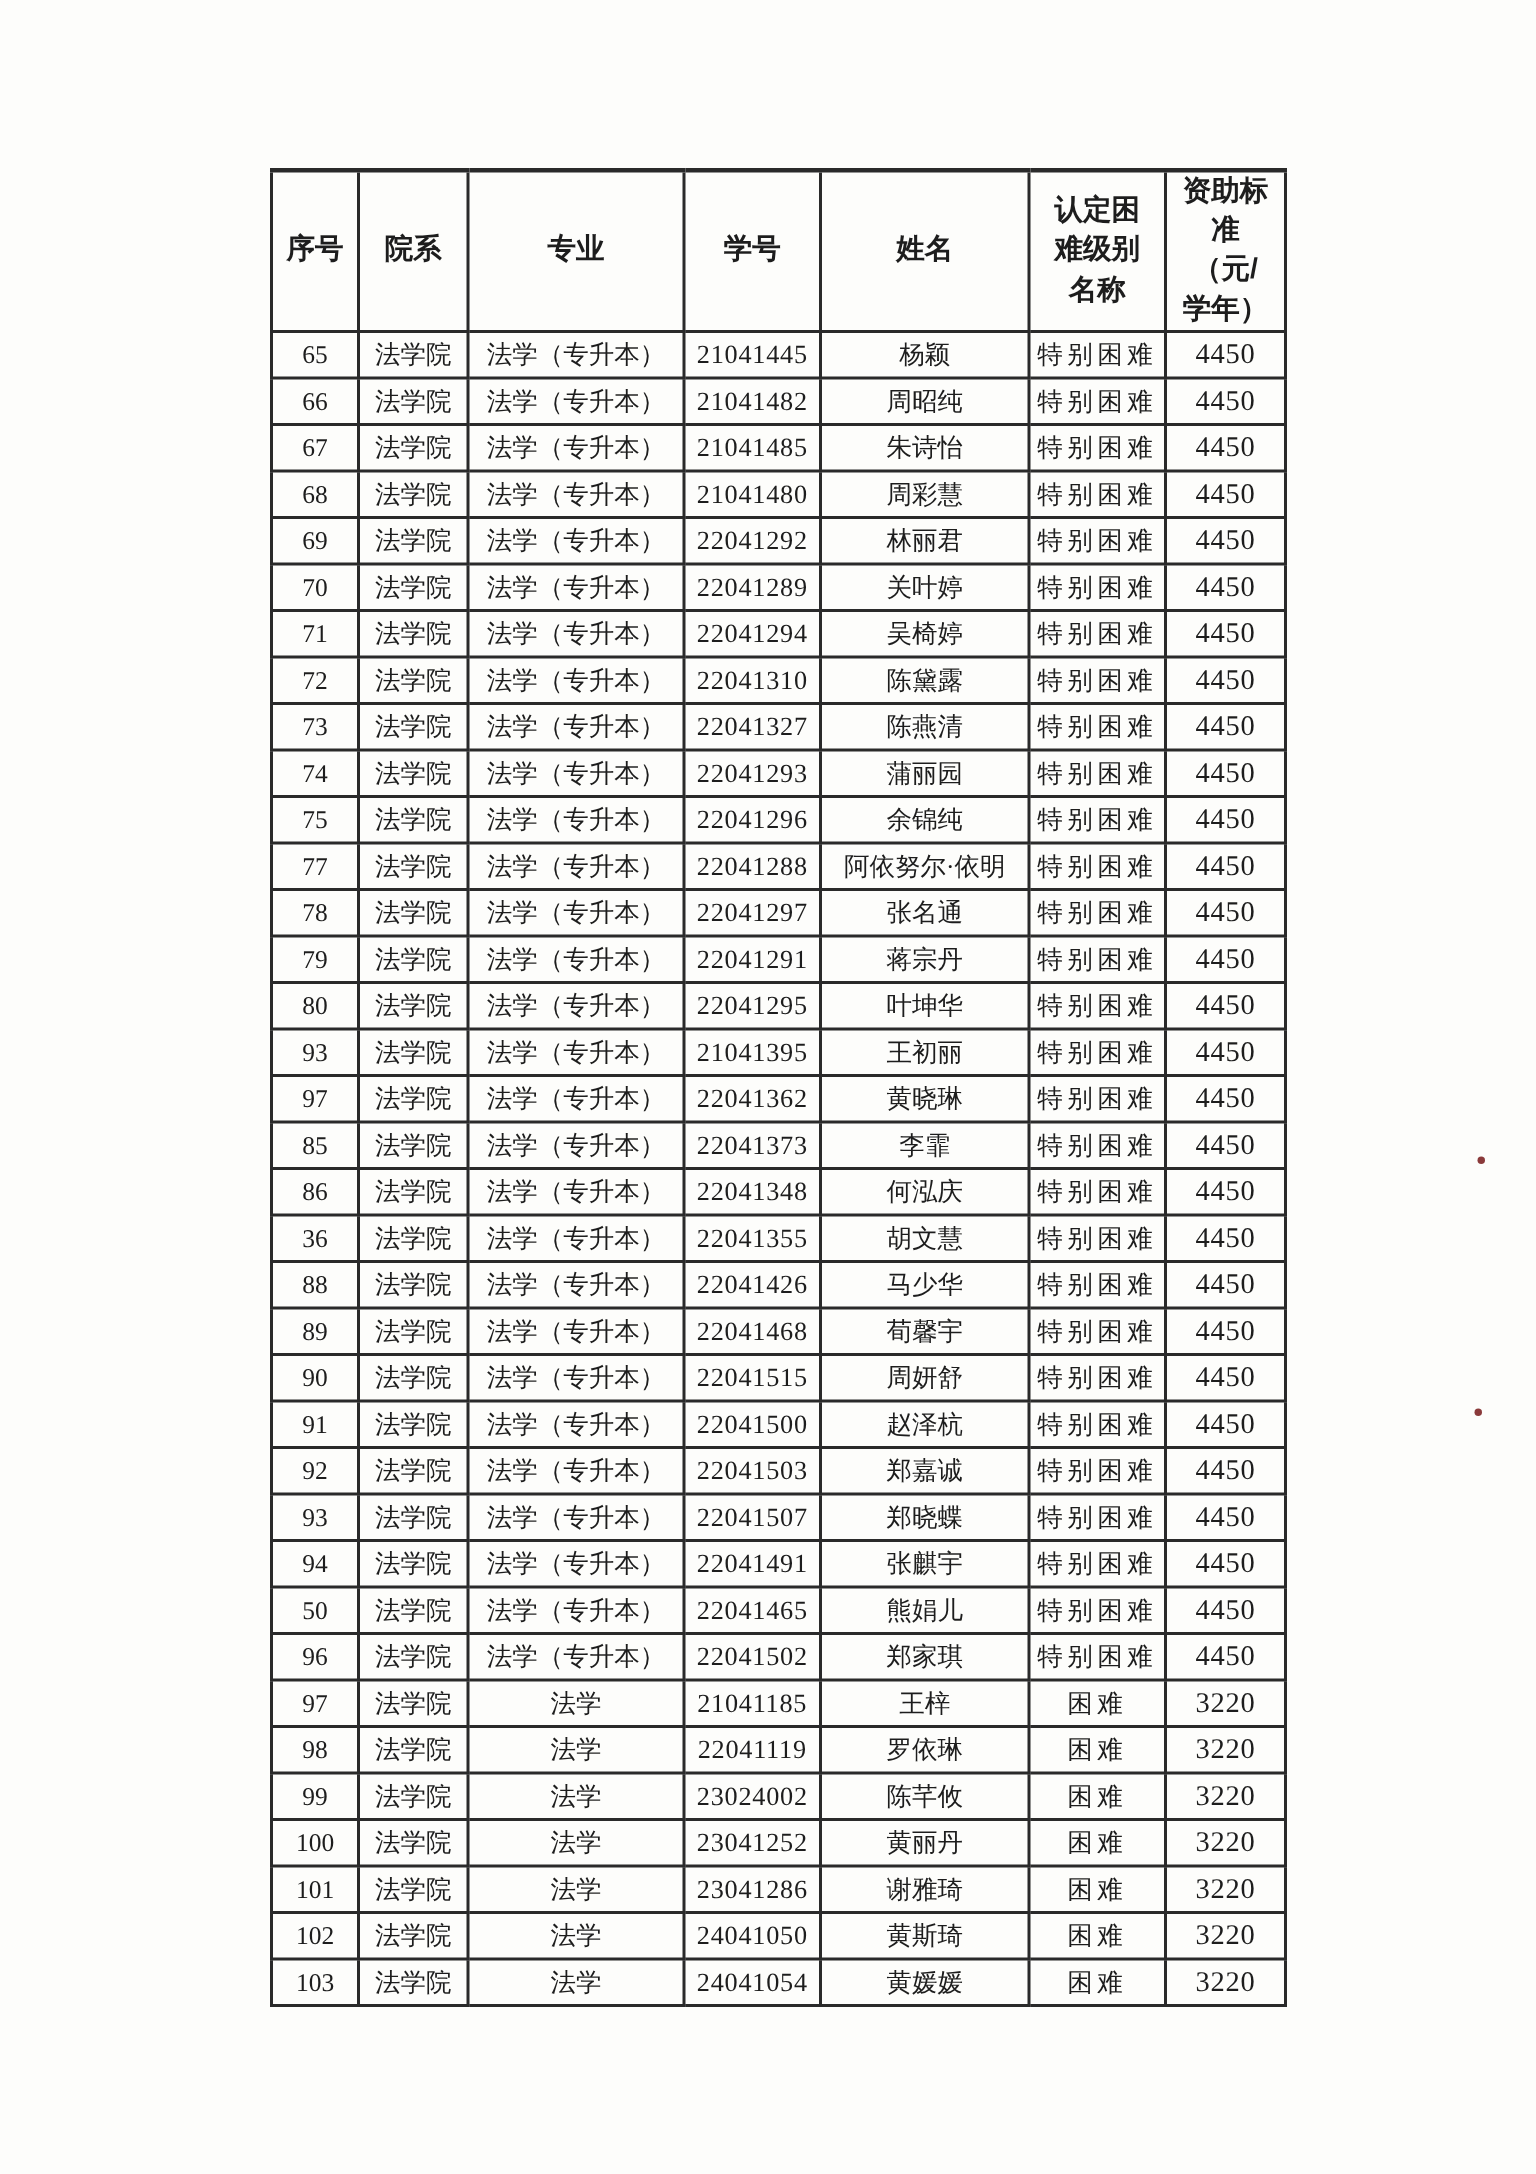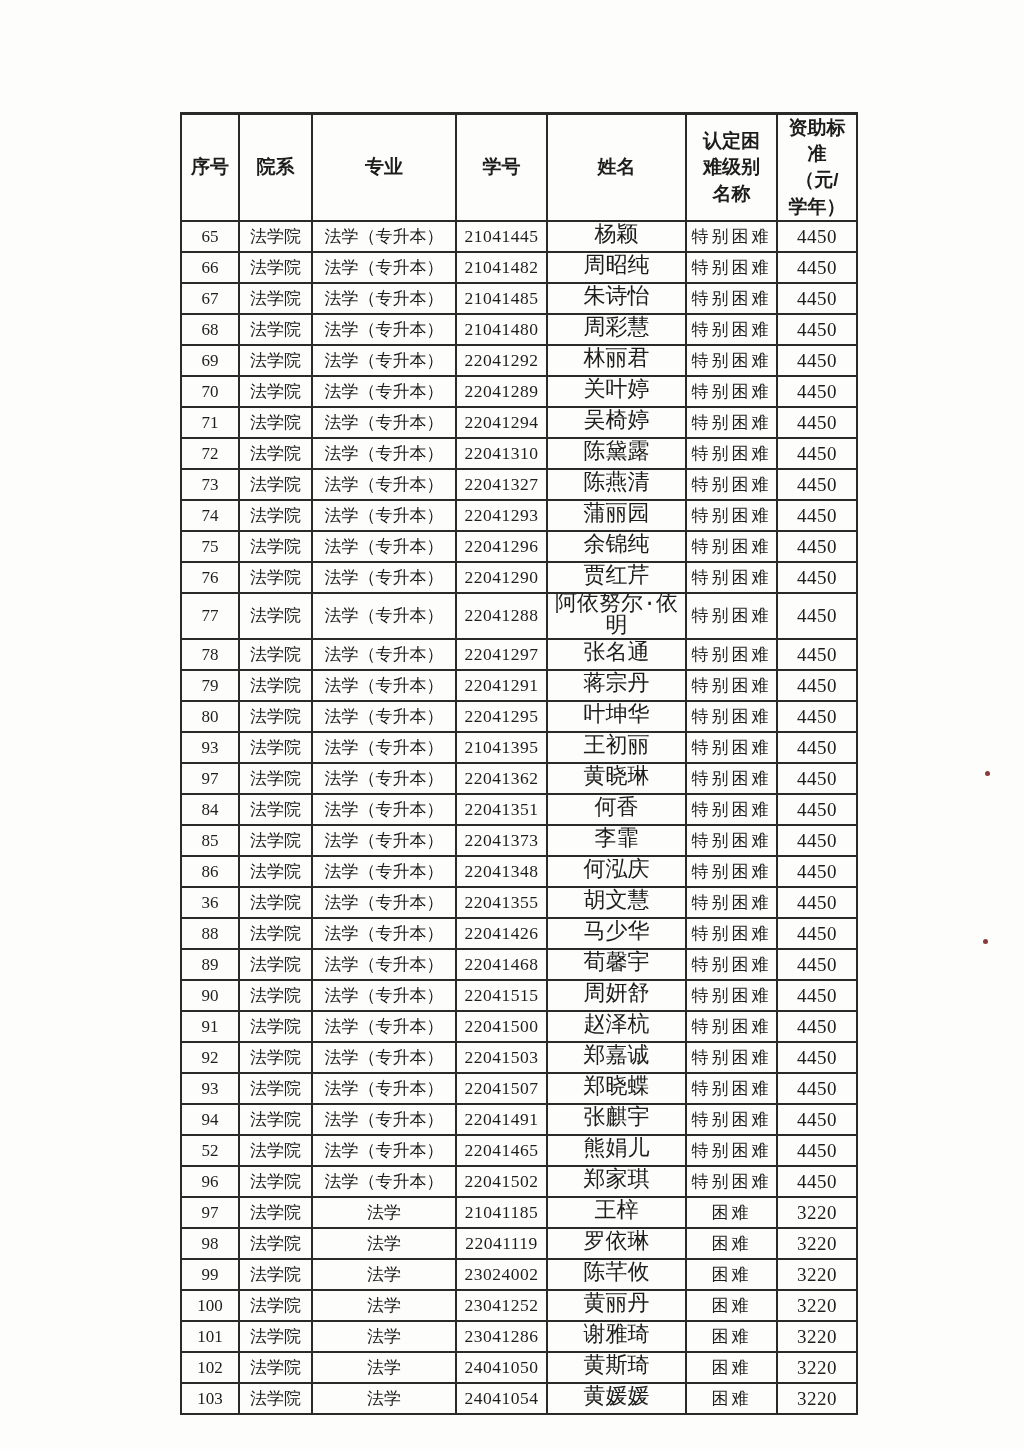--- a/index.html
+++ b/index.html
@@ -49,21 +49,21 @@
     font-family: "Liberation Serif", "DejaVu Serif", serif;
     font-size: 17px;
     line-height: 1.0;
   }
   .doc-table tbody tr {
     height: 31px;
   }
   
   .doc-table td.col0 { font-size: 17px; }
   .doc-table td.col3 { font-size: 17.5px; letter-spacing: 0.5px; }
-  .doc-table td.col4 { font-size: 22px; font-family: Liberation Mono, monospace; }
+  .doc-table td.col4 { font-size: 17px; }
   .doc-table td.col5 { letter-spacing: 3px; }
   .doc-table td.col6 { font-size: 19px; letter-spacing: 0.5px; }
   .scan-dot {
     position: absolute;
     width: 5px;
     height: 5px;
     border-radius: 50%;
     background: #8a3a3a;
   }
   .scan-dot.d1 { left: 985px; top: 771px; }
@@ -194,29 +194,20 @@
         <tr>
           <td class="col0">75</td>
           <td class="col1">法学院</td>
           <td class="col2">法学（专升本）</td>
           <td class="col3">22041296</td>
           <td class="col4">余锦纯</td>
           <td class="col5">特别困难</td>
           <td class="col6">4450</td>
         </tr>
         <tr>
-          <td class="col0">76</td>
-          <td class="col1">法学院</td>
-          <td class="col2">法学（专升本）</td>
-          <td class="col3">22041290</td>
-          <td class="col4">贾红芹</td>
-          <td class="col5">特别困难</td>
-          <td class="col6">4450</td>
-        </tr>
-        <tr>
           <td class="col0">77</td>
           <td class="col1">法学院</td>
           <td class="col2">法学（专升本）</td>
           <td class="col3">22041288</td>
           <td class="col4">阿依努尔·依明</td>
           <td class="col5">特别困难</td>
           <td class="col6">4450</td>
         </tr>
         <tr>
           <td class="col0">78</td>
@@ -257,29 +248,20 @@
         <tr>
           <td class="col0">97</td>
           <td class="col1">法学院</td>
           <td class="col2">法学（专升本）</td>
           <td class="col3">22041362</td>
           <td class="col4">黄晓琳</td>
           <td class="col5">特别困难</td>
           <td class="col6">4450</td>
         </tr>
         <tr>
-          <td class="col0">84</td>
-          <td class="col1">法学院</td>
-          <td class="col2">法学（专升本）</td>
-          <td class="col3">22041351</td>
-          <td class="col4">何香</td>
-          <td class="col5">特别困难</td>
-          <td class="col6">4450</td>
-        </tr>
-        <tr>
           <td class="col0">85</td>
           <td class="col1">法学院</td>
           <td class="col2">法学（专升本）</td>
           <td class="col3">22041373</td>
           <td class="col4">李霏</td>
           <td class="col5">特别困难</td>
           <td class="col6">4450</td>
         </tr>
         <tr>
           <td class="col0">86</td>
@@ -356,21 +338,21 @@
         <tr>
           <td class="col0">94</td>
           <td class="col1">法学院</td>
           <td class="col2">法学（专升本）</td>
           <td class="col3">22041491</td>
           <td class="col4">张麒宇</td>
           <td class="col5">特别困难</td>
           <td class="col6">4450</td>
         </tr>
         <tr>
-          <td class="col0">52</td>
+          <td class="col0">50</td>
           <td class="col1">法学院</td>
           <td class="col2">法学（专升本）</td>
           <td class="col3">22041465</td>
           <td class="col4">熊娟儿</td>
           <td class="col5">特别困难</td>
           <td class="col6">4450</td>
         </tr>
         <tr>
           <td class="col0">96</td>
           <td class="col1">法学院</td>

